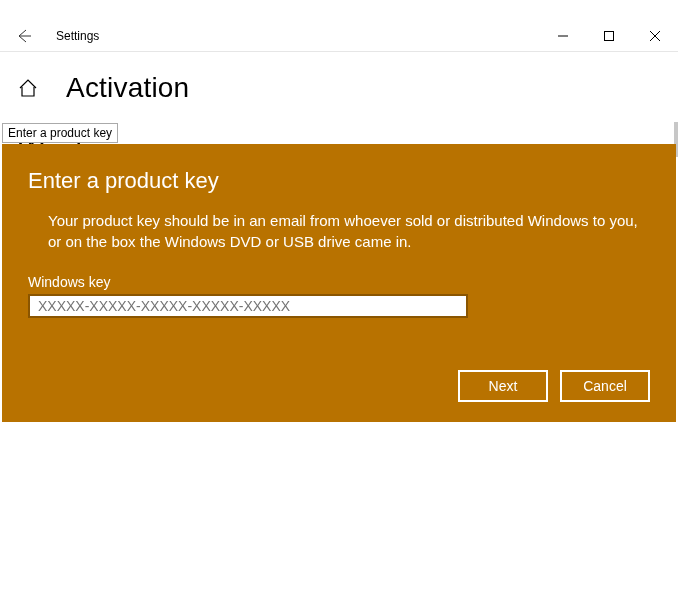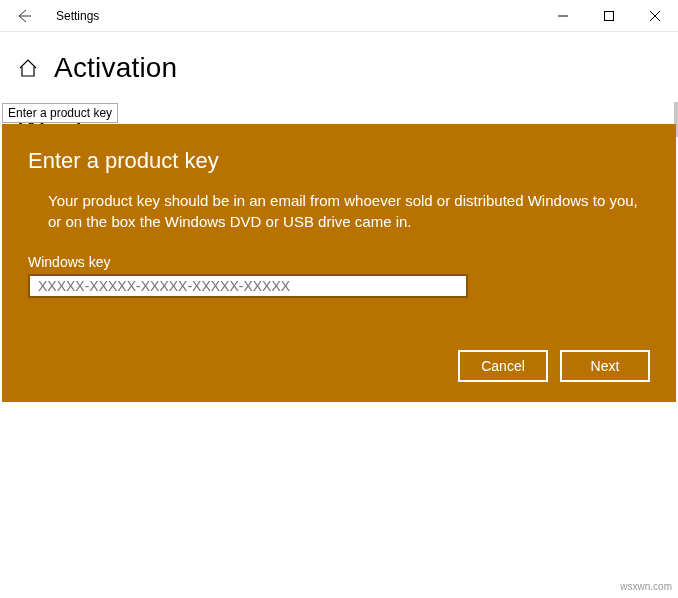--- a/index.html
+++ b/index.html
@@ -12,20 +12,21 @@
       overflow: hidden;
       font-size: 14px;
       color: #000;
     }
     .titlebar {
       height: 32px;
       display: flex;
       align-items: center;
       background: #fff;
       border-bottom: 1px solid #e6e6e6;
+      margin-top: 20px;
     }
     .back-btn {
       width: 48px;
       height: 100%;
       display: flex;
       align-items: center;
       justify-content: center;
       font-size: 16px;
       color: #333;
     }
@@ -41,21 +42,21 @@
       display: flex;
       align-items: center;
       justify-content: center;
       color: #000;
     }
     .win-btn svg { width: 10px; height: 10px; }
     .header {
       padding: 20px 18px 18px 18px;
       display: flex;
       align-items: center;
-      gap: 16px;
+      gap: 28px;
     }
     .home-icon { width: 20px; height: 20px; color: #000; }
     .page-title {
       font-size: 28px;
       font-weight: 300;
       letter-spacing: 0.2px;
     }
     .content-area {
       position: relative;
       height: calc(100% - 32px - 72px);
@@ -216,20 +217,20 @@
   </div>
 
   <div class="tooltip">Enter a product key</div>
 
   <div class="dialog">
     <div class="dialog-title">Enter a product key</div>
     <div class="dialog-body">Your product key should be in an email from whoever sold or distributed Windows to you, or on the box the Windows DVD or USB drive came in.</div>
     <label class="pk-label">Windows key</label>
     <input class="pk-input" type="text" placeholder="XXXXX-XXXXX-XXXXX-XXXXX-XXXXX" style="">
     <div class="dialog-buttons">
+      <div class="dlg-btn">Next</div>
       <div class="dlg-btn">Cancel</div>
-      <div class="dlg-btn">Next</div>
     </div>
   </div>
 
 
   <div class="watermark">wsxwn.com</div>
 </div>
 
 </body></html>

